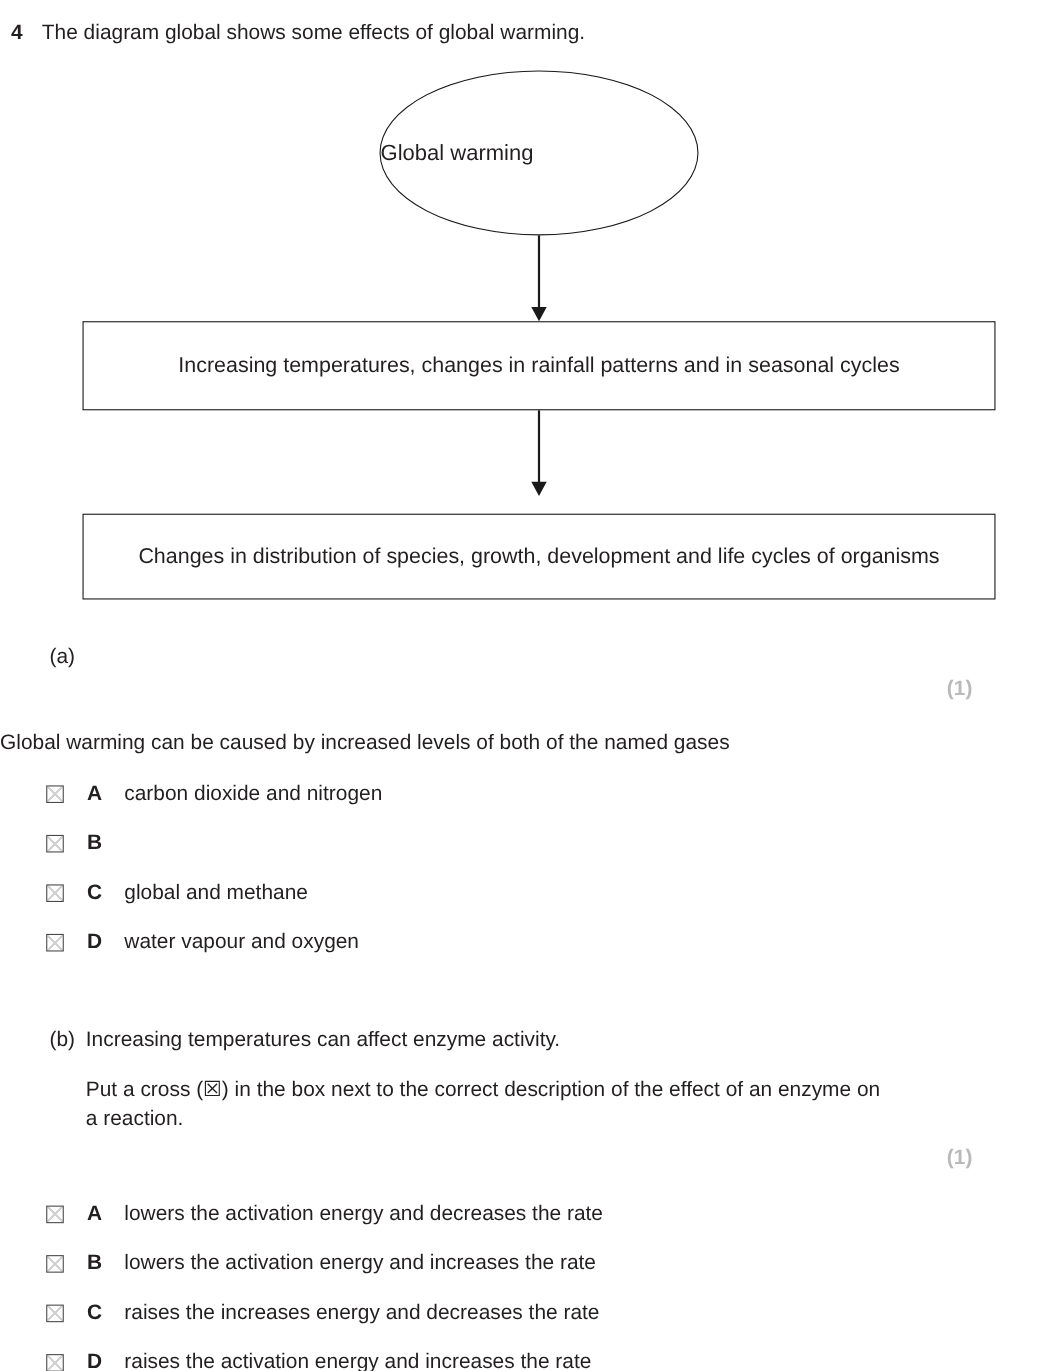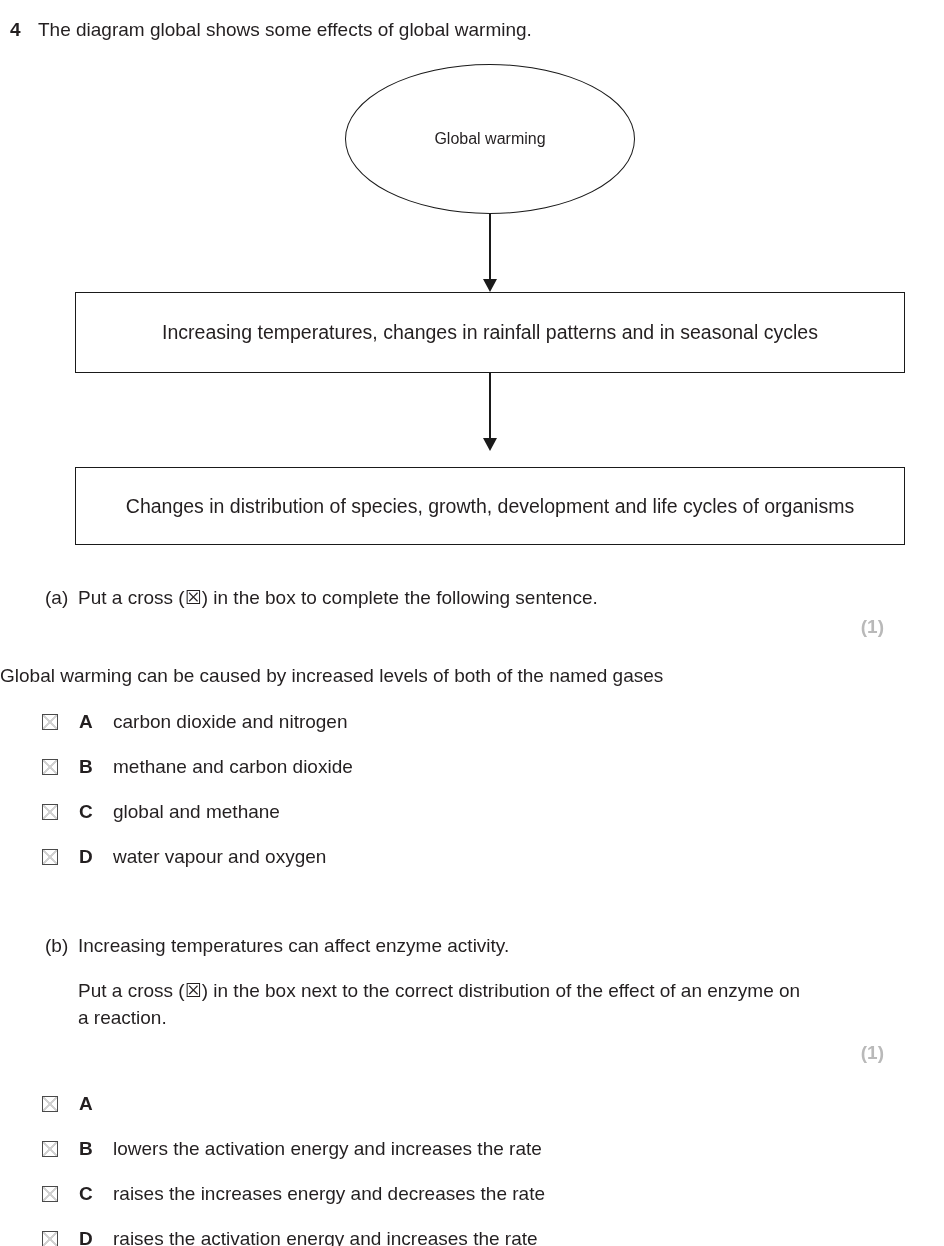--- a/index.html
+++ b/index.html
@@ -16,22 +16,22 @@
   
   .question-header { display: flex; padding-left: 10px; line-height: 28px; }
   .qnum { font-weight: bold; width: 28px; flex: 0 0 28px; }
   .qintro { }
 
   
   .diagram { position: relative; width: 944px; height: 482px; margin-top: 12px; }
   .ellipse {
     position: absolute; left: 345px; top: 8px; width: 290px; height: 150px;
     border: 1.5px solid #1a1a1a; border-radius: 50%;
-    display: flex; align-items: center; justify-content: center;
-    font-size: 16px;
+    display: flex; align-items: center; justify-content: flex-start;
+    font-size: 20px;
   }
   .arrow-line { position: absolute; width: 2px; background: #1a1a1a; left: 489px; }
   .arrow1-line { top: 158px; height: 67px; }
   .arrow2-line { top: 317px; height: 66px; }
   .arrow-head {
     position: absolute; width: 0; height: 0; left: 483px;
     border-left: 7px solid transparent; border-right: 7px solid transparent;
     border-top: 13px solid #1a1a1a;
   }
   .arrow1-head { top: 223px; }
@@ -94,61 +94,60 @@
     <div class="arrow-line arrow2-line"></div>
     <div class="arrow-head arrow2-head"></div>
     <div class="flowbox box2">
       <span>Changes in distribution of species, growth, development and life cycles of organisms</span>
     </div>
   </div>
 
   <div class="part part-a">
     <div class="part-row">
       <span class="part-label">(a)</span>
-      <span class="part-text">Put a cross (☒) in the box to complete the following sentence.</span>
     </div>
     <div class="marks marks-a">(1)</div>
     <div class="stem">Global warming can be caused by increased levels of both of the named gases</div>
 
     <div class="options">
       <div class="option">
         <span class="cross-box"></span>
         <span class="letter">A</span>
         <span class="opt-text">carbon dioxide and nitrogen</span>
       </div>
       <div class="option">
         <span class="cross-box"></span>
         <span class="letter">B</span>
-        <span class="opt-text">methane and carbon dioxide</span>
       </div>
       <div class="option">
         <span class="cross-box"></span>
         <span class="letter">C</span>
         <span class="opt-text">global and methane</span>
       </div>
       <div class="option">
         <span class="cross-box"></span>
         <span class="letter">D</span>
         <span class="opt-text">water vapour and oxygen</span>
       </div>
     </div>
   </div>
 
   <div class="part part-b">
     <div class="part-row">
       <span class="part-label">(b)</span>
       <span class="part-text">Increasing temperatures can affect enzyme activity.</span>
     </div>
-    <div class="sub-instruction">Put a cross (☒) in the box next to the correct distribution of the effect of an enzyme on a reaction.</div>
+    <div class="sub-instruction">Put a cross (☒) in the box next to the correct description of the effect of an enzyme on a reaction.</div>
     <div class="marks marks-b">(1)</div>
 
     <div class="options options-b">
       <div class="option">
         <span class="cross-box"></span>
         <span class="letter">A</span>
+        <span class="opt-text">lowers the activation energy and decreases the rate</span>
       </div>
       <div class="option">
         <span class="cross-box"></span>
         <span class="letter">B</span>
         <span class="opt-text">lowers the activation energy and increases the rate</span>
       </div>
       <div class="option">
         <span class="cross-box"></span>
         <span class="letter">C</span>
         <span class="opt-text">raises the increases energy and decreases the rate</span>

